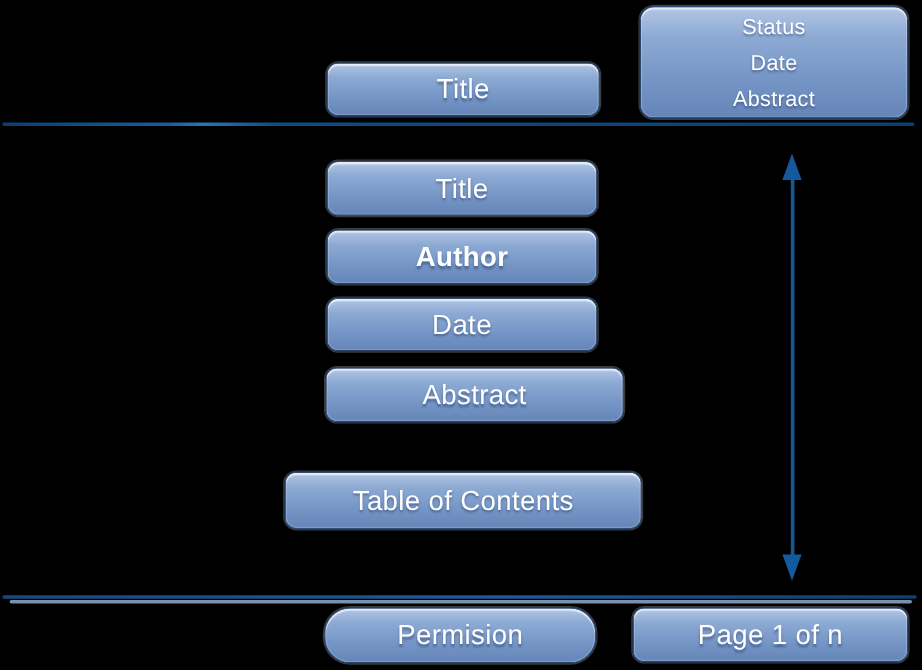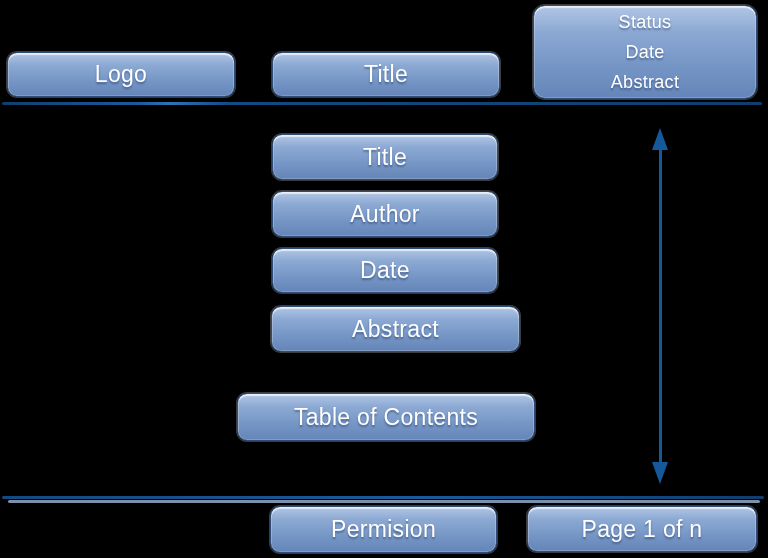--- a/index.html
+++ b/index.html
@@ -46,27 +46,27 @@
     text-shadow:0 2px 2px rgba(20,40,80,0.45);
     text-align:center;
   }
   .node.multiline{flex-direction:column;line-height:30px;font-size:18px;}
   
   .pos-logo{left:7px;top:52px;width:228px;height:45px;}
   .pos-title-top{left:272px;top:52px;width:228px;height:45px;}
   .pos-status{left:533px;top:5px;width:224px;height:94px;border-radius:12px;}
   
   .pos-title-mid{left:272px;top:134px;width:226px;height:46px;}
-  .pos-author{left:272px;top:191px;width:226px;height:46px;}
+  .pos-author{left:272px;top:191px;width:226px;height:46px;font-weight:bold;}
   .pos-date{left:272px;top:248px;width:226px;height:45px;}
   .pos-abstract{left:271px;top:306px;width:249px;height:46px;}
   .pos-toc{left:237px;top:361px;width:298px;height:48px;margin-top:32px;}
   
   .pos-institution{left:5px;top:505px;width:227px;height:47px;}
-  .pos-permission{left:270px;top:506px;width:227px;height:47px;}
+  .pos-permission{left:270px;top:506px;width:227px;height:47px;border-radius:22px;}
   .pos-page{left:527px;top:506px;width:230px;height:46px;}
   
   .hline{position:absolute;height:3px;background:var(--divider-dark);border-radius:2px;}
   .hline-top{left:2px;top:102px;width:760px;
     background:linear-gradient(90deg,#0f3e6e 0%,#1b5a9b 18%,#2b74b4 22%,#134a82 30%,#0f3e6e 100%);}
   .hline-bottom{left:2px;top:496px;width:762px;
     background:linear-gradient(90deg,#134a82 0%,#1b5a9b 55%,#0f3e6e 100%);}
   .hline-bottom-light{left:8px;top:500px;width:752px;height:3px;background:var(--divider-light);opacity:.85;}
   
   .varrow{position:absolute;left:652px;top:128px;width:17px;height:356px;}
@@ -74,23 +74,20 @@
     border-left:8.5px solid transparent;border-right:8.5px solid transparent;}
   .varrow .head-up{top:0;border-bottom:22px solid var(--arrow);}
   .varrow .head-down{bottom:0;border-top:22px solid var(--arrow);}
   .varrow .stem{position:absolute;left:7px;top:20px;bottom:20px;width:3px;background:var(--arrow);}
 </style>
 </head>
 <body>
 
 <div class="canvas">
 
-  <div class="node pos-logo">
-    <span>Logo</span>
-  </div>
   <div class="node pos-title-top">
     <span>Title</span>
   </div>
   <div class="node multiline pos-status">
     <span>Status</span>
     <span>Date</span>
     <span>Abstract</span>
   </div>
 
   <div class="hline hline-top"></div>

